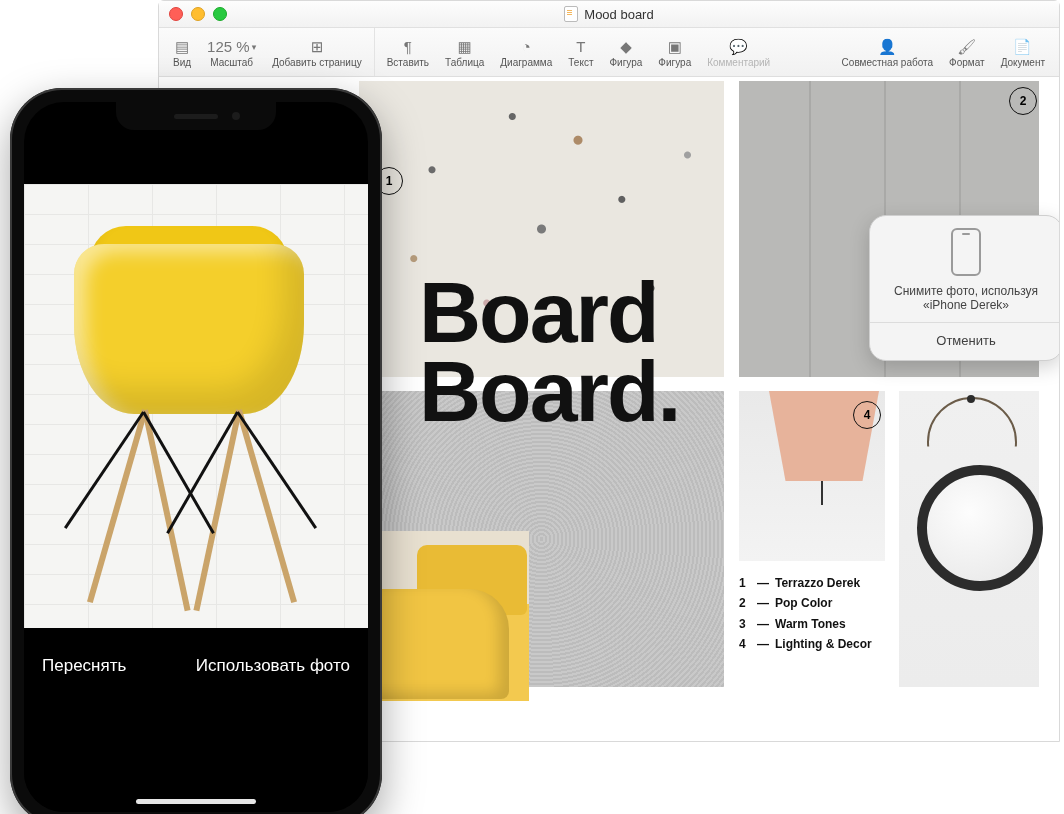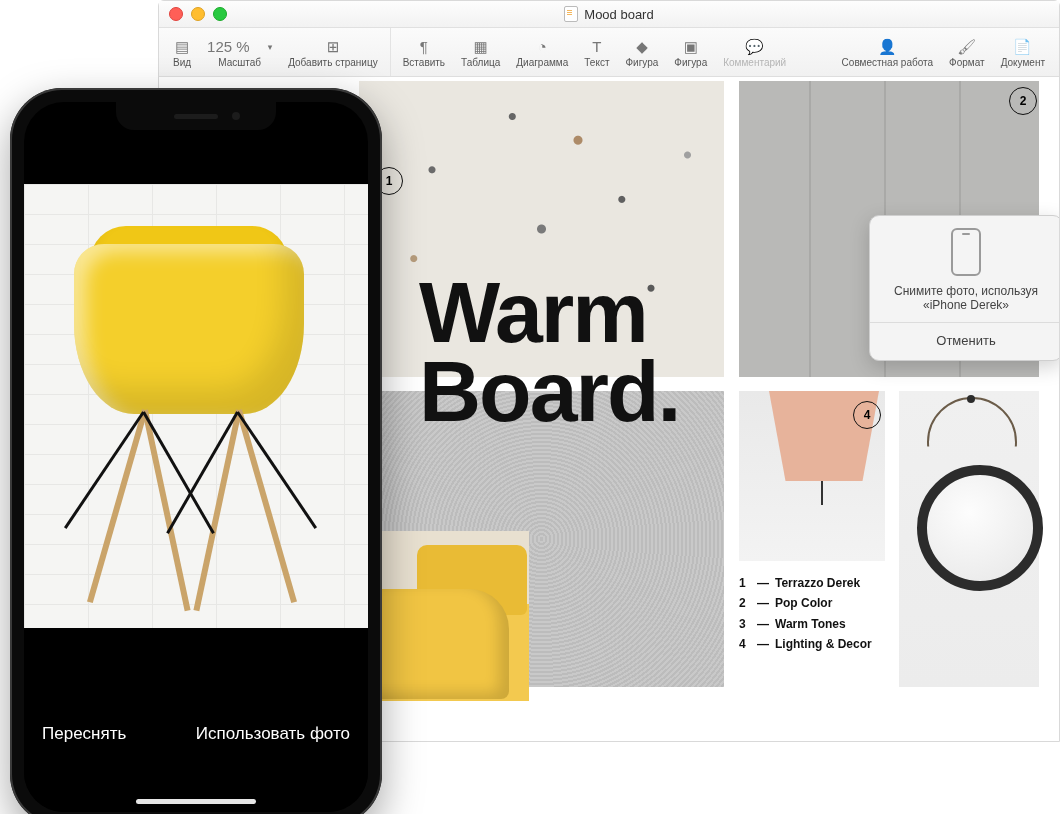--- a/index.html
+++ b/index.html
@@ -14,21 +14,21 @@
   .win-title{position:absolute;left:0;right:0;text-align:center;font-size:13px;color:#333;display:flex;align-items:center;justify-content:center;gap:6px}
   .doc-ico{width:12px;height:14px;border:1px solid #bbb;border-radius:2px;display:inline-block;position:relative;background:#fff}
   .doc-ico:before{content:"";position:absolute;left:2px;top:3px;width:5px;height:1px;background:#f4b860;box-shadow:0 2px 0 #f4b860,0 4px 0 #f4b860}
   
   .toolbar{height:48px;display:flex;align-items:center;padding:0 6px;border-bottom:1px solid #dedede;background:linear-gradient(#fbfbfb,#f1f1f1);font-size:10px;color:#555;gap:0}
   .tb{display:flex;flex-direction:column;align-items:center;justify-content:center;padding:0 8px;height:100%;white-space:nowrap}
   .tb .ic{height:20px;display:flex;align-items:center;justify-content:center;color:#777;font-size:15px}
   .tb.sep{border-right:1px solid #e3e3e3;padding-right:12px;margin-right:4px}
   .tb.disabled{color:#b5b5b5}
   .tb.disabled .ic{color:#c4c4c4}
-  .zoom-val{font-size:12px;color:#222;display:flex;align-items:center;gap:18px}
+  .zoom-val{font-size:12px;color:#222;display:flex;align-items:center;gap:2px}
   .spacer{flex:1}
   
   .canvas{position:absolute;left:0;right:0;top:76px;bottom:0;background:#fff;overflow:hidden}
   .tile{position:absolute;background:#ddd}
   .t-terrazzo{left:200px;top:4px;width:365px;height:296px;background:#eae7e0}
   .t-terrazzo::after{content:"";position:absolute;inset:0;background-image:radial-gradient(circle at 20% 30%,#6b6b6b 0 3px,transparent 4px),radial-gradient(circle at 60% 20%,#ad8b68 0 4px,transparent 5px),radial-gradient(circle at 80% 70%,#5a5a5a 0 3px,transparent 4px),radial-gradient(circle at 35% 75%,#caa 0 3px,transparent 4px),radial-gradient(circle at 50% 50%,#7a7a7a 0 4px,transparent 5px),radial-gradient(circle at 15% 60%,#b69c7c 0 3px,transparent 4px),radial-gradient(circle at 72% 40%,#606060 0 3px,transparent 4px),radial-gradient(circle at 90% 25%,#a0a0a0 0 3px,transparent 4px),radial-gradient(circle at 42% 12%,#666 0 3px,transparent 4px);background-size:100% 100%}
   .t-concrete{left:580px;top:4px;width:300px;height:296px;background:linear-gradient(90deg,#b9b9b7 0 70px,#a9a9a7 70px 72px,#b9b9b7 72px 145px,#a9a9a7 145px 147px,#b9b9b7 147px 220px,#a9a9a7 220px 222px,#b9b9b7 222px 100%),linear-gradient(#bbb,#b2b2b0)}
   .t-fur{left:200px;top:314px;width:365px;height:296px;background:radial-gradient(circle at 50% 50%,#cfcfcf,#b7b7b7);filter:blur(0.3px)}
   .t-fur::after{content:"";position:absolute;inset:0;background:repeating-radial-gradient(circle at 50% 50%,#bcbcbc 0 2px,#c9c9c9 2px 4px)}
   .t-sofa{left:200px;top:454px;width:170px;height:170px;background:linear-gradient(#e8e0d0 0 43%,#f3c94f 43% 100%)}
@@ -38,21 +38,21 @@
   .lamp-cord{position:absolute;left:662px;top:404px;width:2px;height:24px;background:#333}
   .mirror-ring{position:absolute;left:758px;top:388px;width:106px;height:106px;border:10px solid #2c2c2c;border-radius:50%;background:radial-gradient(circle at 40% 35%,#fdfdfd,#e6e6e6)}
   .mirror-hang{position:absolute;left:768px;top:320px;width:86px;height:86px;border:2px solid #6b5c49;border-radius:50%;clip-path:polygon(0 0,100% 0,100% 55%,0 55%)}
   .mirror-nail{position:absolute;left:808px;top:318px;width:8px;height:8px;background:#2c2c2c;border-radius:50%}
   .title-big{position:absolute;left:260px;top:196px;font-size:86px;font-weight:800;line-height:0.92;letter-spacing:-2px;color:#111}
   .marker{position:absolute;width:26px;height:26px;border:1.5px solid #111;border-radius:50%;display:flex;align-items:center;justify-content:center;font-size:12px;font-weight:600;background:rgba(255,255,255,0.0)}
   .legend{position:absolute;left:580px;top:496px;font-size:12px;font-weight:700;color:#111;line-height:1.7}
   .legend div{display:flex;gap:6px}
   .legend .n{width:12px}
   
-  .popover{position:absolute;right:-4px;top:138px;width:172px;background:#f4f4f4;border:1px solid #cfcfcf;border-radius:10px;box-shadow:0 6px 20px rgba(0,0,0,0.18);padding:12px 10px 8px;text-align:center;font-size:12px;color:#444}
+  .popover{position:absolute;right:-4px;top:138px;width:172px;background:#f4f4f4;border:1px solid #cfcfcf;border-radius:17px;box-shadow:0 6px 20px rgba(0,0,0,0.18);padding:12px 10px 8px;text-align:center;font-size:12px;color:#444}
   .popover .ph{width:26px;height:44px;border:2px solid #9a9a9a;border-radius:6px;margin:0 auto 8px;position:relative}
   .popover .ph:before{content:"";position:absolute;left:50%;top:3px;width:8px;height:2px;background:#9a9a9a;border-radius:2px;transform:translateX(-50%)}
   .popover hr{border:none;border-top:1px solid #dcdcdc;margin:10px -10px 6px}
   .popover .cancel{color:#404040;font-size:13px;padding:4px 0}
   .popover::before{content:"";position:absolute;top:-8px;left:50%;transform:translateX(-50%);border:8px solid transparent;border-bottom-color:#f4f4f4}
   
   .iphone{position:absolute;left:10px;top:88px;width:348px;height:714px;background:#0b0b0b;border-radius:52px;padding:12px;box-shadow:0 15px 40px rgba(0,0,0,0.35),inset 0 0 0 2px #3a3a3a}
   .iphone .screen{position:absolute;left:14px;right:14px;top:14px;bottom:14px;background:#000;border-radius:40px;overflow:hidden}
   .notch{position:absolute;top:0;left:50%;transform:translateX(-50%);width:160px;height:28px;background:#0b0b0b;border-radius:0 0 18px 18px;z-index:5}
   .notch:after{content:"";position:absolute;right:36px;top:10px;width:8px;height:8px;background:#1c1c1c;border-radius:50%}
@@ -64,21 +64,21 @@
   .leg{position:absolute;width:6px;background:#caa46a;transform-origin:top center}
   .leg.a{left:118px;top:226px;height:200px;transform:rotate(16deg)}
   .leg.b{left:118px;top:226px;height:205px;transform:rotate(-12deg)}
   .leg.c{left:212px;top:226px;height:200px;transform:rotate(-16deg)}
   .leg.d{left:212px;top:226px;height:205px;transform:rotate(12deg)}
   .xleg{position:absolute;width:3px;background:#111;transform-origin:top center}
   .xleg.a{left:118px;top:228px;height:140px;transform:rotate(34deg)}
   .xleg.b{left:118px;top:228px;height:140px;transform:rotate(-30deg)}
   .xleg.c{left:212px;top:228px;height:140px;transform:rotate(-34deg)}
   .xleg.d{left:212px;top:228px;height:140px;transform:rotate(30deg)}
-  .cam-bottom{position:absolute;left:0;right:0;bottom:0;height:156px;background:#000;color:#fff;display:flex;align-items:center;justify-content:space-between;padding:26px 18px 0;font-size:17px}
+  .cam-bottom{position:absolute;left:0;right:0;bottom:0;height:156px;background:#000;color:#fff;display:flex;align-items:flex-start;justify-content:space-between;padding:26px 18px 0;font-size:17px}
   .home-ind{position:absolute;bottom:8px;left:50%;transform:translateX(-50%);width:120px;height:5px;background:#fff;border-radius:3px;opacity:0.9}
   .sofa-arm{position:absolute;left:200px;top:512px;width:150px;height:110px;background:#f1c543;border-radius:18px 40px 8px 8px;box-shadow:inset -10px -6px 14px rgba(0,0,0,0.15)}
   .sofa-cush{position:absolute;left:258px;top:468px;width:110px;height:70px;background:#e9bb35;border-radius:10px 10px 6px 6px}
 </style>
 </head>
 <body>
 
 <div class="mac-window">
   <div class="titlebar">
     <div class="traffic">
@@ -160,21 +160,21 @@
     <div class="sofa-arm"></div>
     <div class="tile t-lamp"></div>
     <div class="lamp-shade"></div>
     <div class="lamp-cord"></div>
     <div class="tile t-mirror"></div>
     <div class="mirror-hang"></div>
     <div class="mirror-nail"></div>
     <div class="mirror-ring"></div>
 
     <div class="title-big">
-      <span>Warm</span><br>
+      <span>Board</span><br>
       <span>Board.</span>
     </div>
 
     <div class="marker" style="left:216px;top:90px">
         <span>1</span>
       </div>
     <div class="marker" style="right:22px;top:10px">
         <span>2</span>
       </div>
     <div class="marker" style="left:694px;top:324px">

